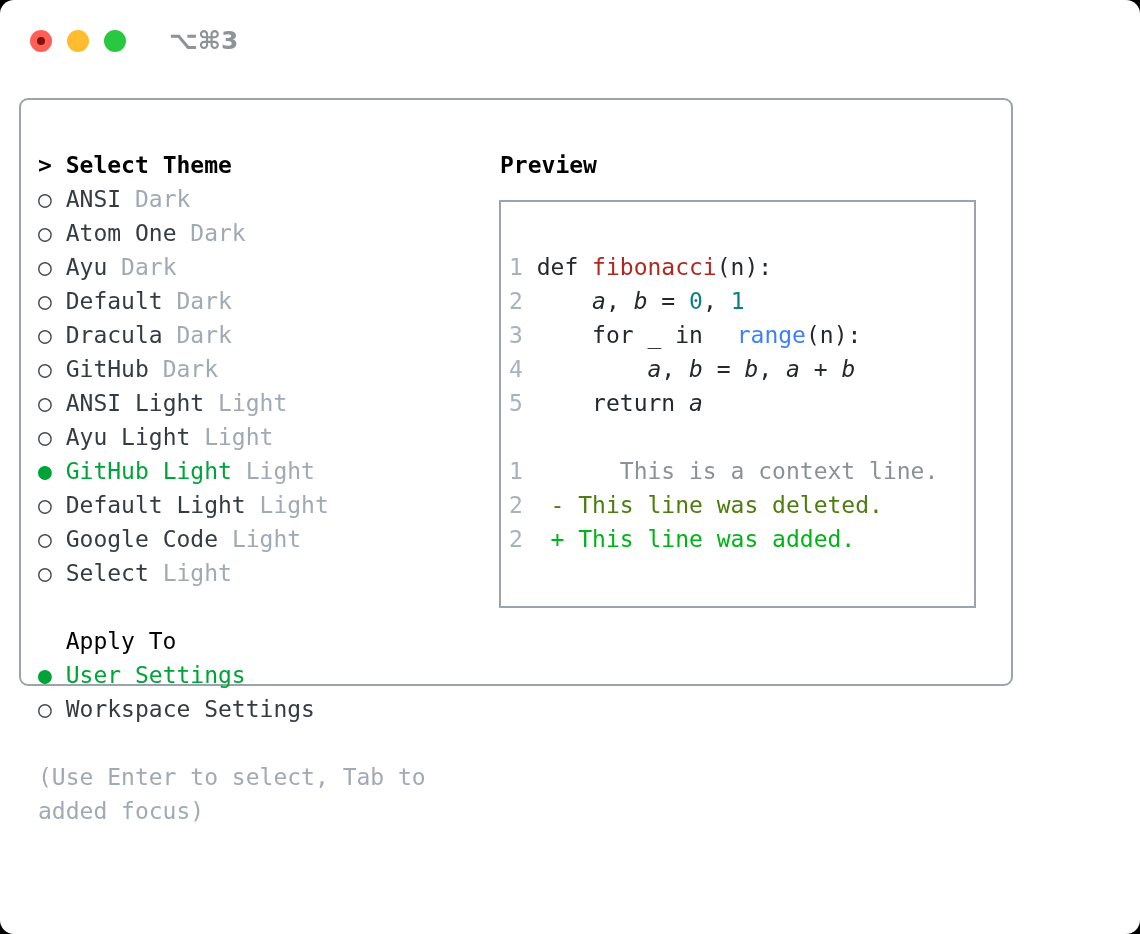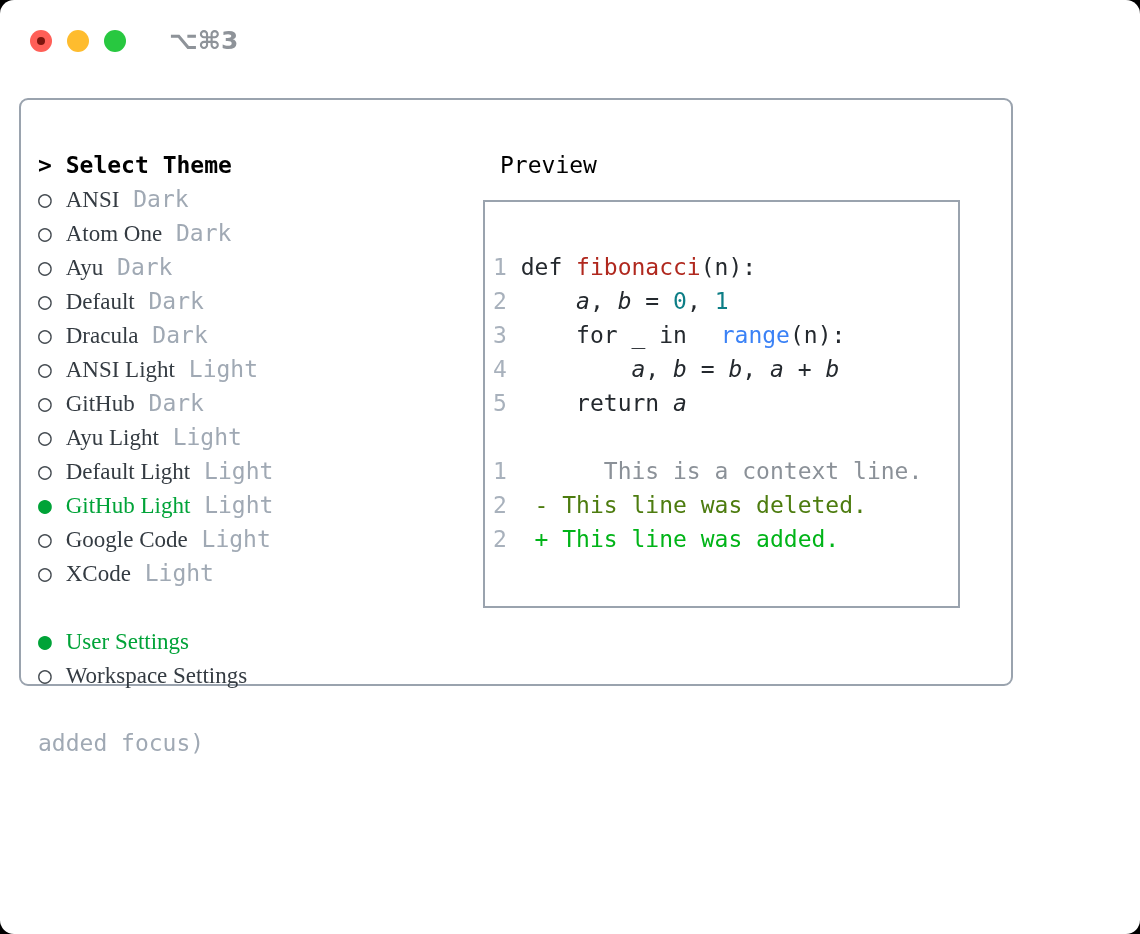--- a/index.html
+++ b/index.html
@@ -57,30 +57,30 @@
     height: 34px;
     line-height: 34px;
     font-size: 23px;
     white-space: pre;
   }
   .spacer { height: 34px; }
   .col-left  { position: absolute; left: 17px;  top: 48px; }
   .hdr { font-weight: bold; color: #000; }
   .prompt { font-weight: bold; color: #000; }
   .bullet   { color: #4a5056; }
-  .t-name   { color: #343b42; font-family: Liberation Serif, serif; }
+  .t-name   { color: #343b42; }
   .t-sfx    { color: #a0a9b4; margin-top: 8px; }
   .sel .bullet, .sel .t-name { color: #00a338; }
   .apply-hdr { color: #000; padding-left: 2ch; }
   .hint { color: #a0a9b4; }
   
-  .preview-header { position: absolute; left: 479px; top: 48px; font-weight: normal; color: #000; }
+  .preview-header { position: absolute; left: 479px; top: 48px; font-weight: bold; color: #000; }
   .preview-box {
     position: absolute;
-    left: 462px; top: 100px;
+    left: 478px; top: 100px;
     width: 477px; height: 408px;
     border: 2px solid #9aa3ae;
     background: #fff;
     box-sizing: border-box;
     padding: 48px 0 0 8px;
   }
   .t-ln  { color: #a8b1bc; }
   .t-p   { color: #24292e; }
   .t-fn  { color: #b0281e; }
   .t-n   { color: #0d7e86; }
@@ -105,35 +105,37 @@
 <div class="panel">
 
   <div class="col-left">
     <div class="row"><span class="prompt">&gt; </span><span class="hdr">Select Theme</span></div>
     <div id="theme-list">
         <div class="row"><span class="bullet">○ </span><span class="t-name">ANSI</span><span class="t-sfx"> Dark</span></div>
         <div class="row"><span class="bullet">○ </span><span class="t-name">Atom One</span><span class="t-sfx"> Dark</span></div>
         <div class="row"><span class="bullet">○ </span><span class="t-name">Ayu</span><span class="t-sfx"> Dark</span></div>
         <div class="row"><span class="bullet">○ </span><span class="t-name">Default</span><span class="t-sfx"> Dark</span></div>
         <div class="row"><span class="bullet">○ </span><span class="t-name">Dracula</span><span class="t-sfx"> Dark</span></div>
+        <div class="row"><span class="bullet">○ </span><span class="t-name">GitHub</span><span class="t-sfx"> Dark</span></div>
         <div class="row"><span class="bullet">○ </span><span class="t-name">ANSI Light</span><span class="t-sfx"> Light</span></div>
-        <div class="row"><span class="bullet">○ </span><span class="t-name">GitHub</span><span class="t-sfx"> Dark</span></div>
         <div class="row"><span class="bullet">○ </span><span class="t-name">Ayu Light</span><span class="t-sfx"> Light</span></div>
+        <div class="row sel"><span class="bullet">● </span><span class="t-name">GitHub Light</span><span class="t-sfx"> Light</span></div>
         <div class="row"><span class="bullet">○ </span><span class="t-name">Default Light</span><span class="t-sfx"> Light</span></div>
-        <div class="row sel"><span class="bullet">● </span><span class="t-name">GitHub Light</span><span class="t-sfx"> Light</span></div>
         <div class="row"><span class="bullet">○ </span><span class="t-name">Google Code</span><span class="t-sfx"> Light</span></div>
-        <div class="row"><span class="bullet">○ </span><span class="t-name">XCode</span><span class="t-sfx"> Light</span></div>
+        <div class="row"><span class="bullet">○ </span><span class="t-name">Select</span><span class="t-sfx"> Light</span></div>
       </div>
     <div class="spacer"></div>
+    <div class="row apply-hdr">Apply To</div>
     <div id="apply-list">
         <div class="row sel"><span class="bullet">● </span><span class="t-name">User Settings</span></div>
         <div class="row"><span class="bullet">○ </span><span class="t-name">Workspace Settings</span></div>
       </div>
     <div class="spacer"></div>
     <div id="hint-lines">
+        <div class="row hint">(Use Enter to select, Tab to</div>
         <div class="row hint">added focus)</div>
       </div>
   </div>
 
   <div class="preview-header row">Preview</div>
 
   <div class="preview-box">
     <div id="code-lines">
         <div class="row"><span class="t-ln">1 </span><span class="t-p">def </span><span class="t-fn">fibonacci</span><span class="t-p">(n):</span></div>
         <div class="row"><span class="t-ln">2 </span><span class="t-p">    </span><span class="t-v">a</span><span class="t-p">, </span><span class="t-v">b</span><span class="t-p"> = </span><span class="t-n">0</span><span class="t-p">, </span><span class="t-n">1</span></div>

